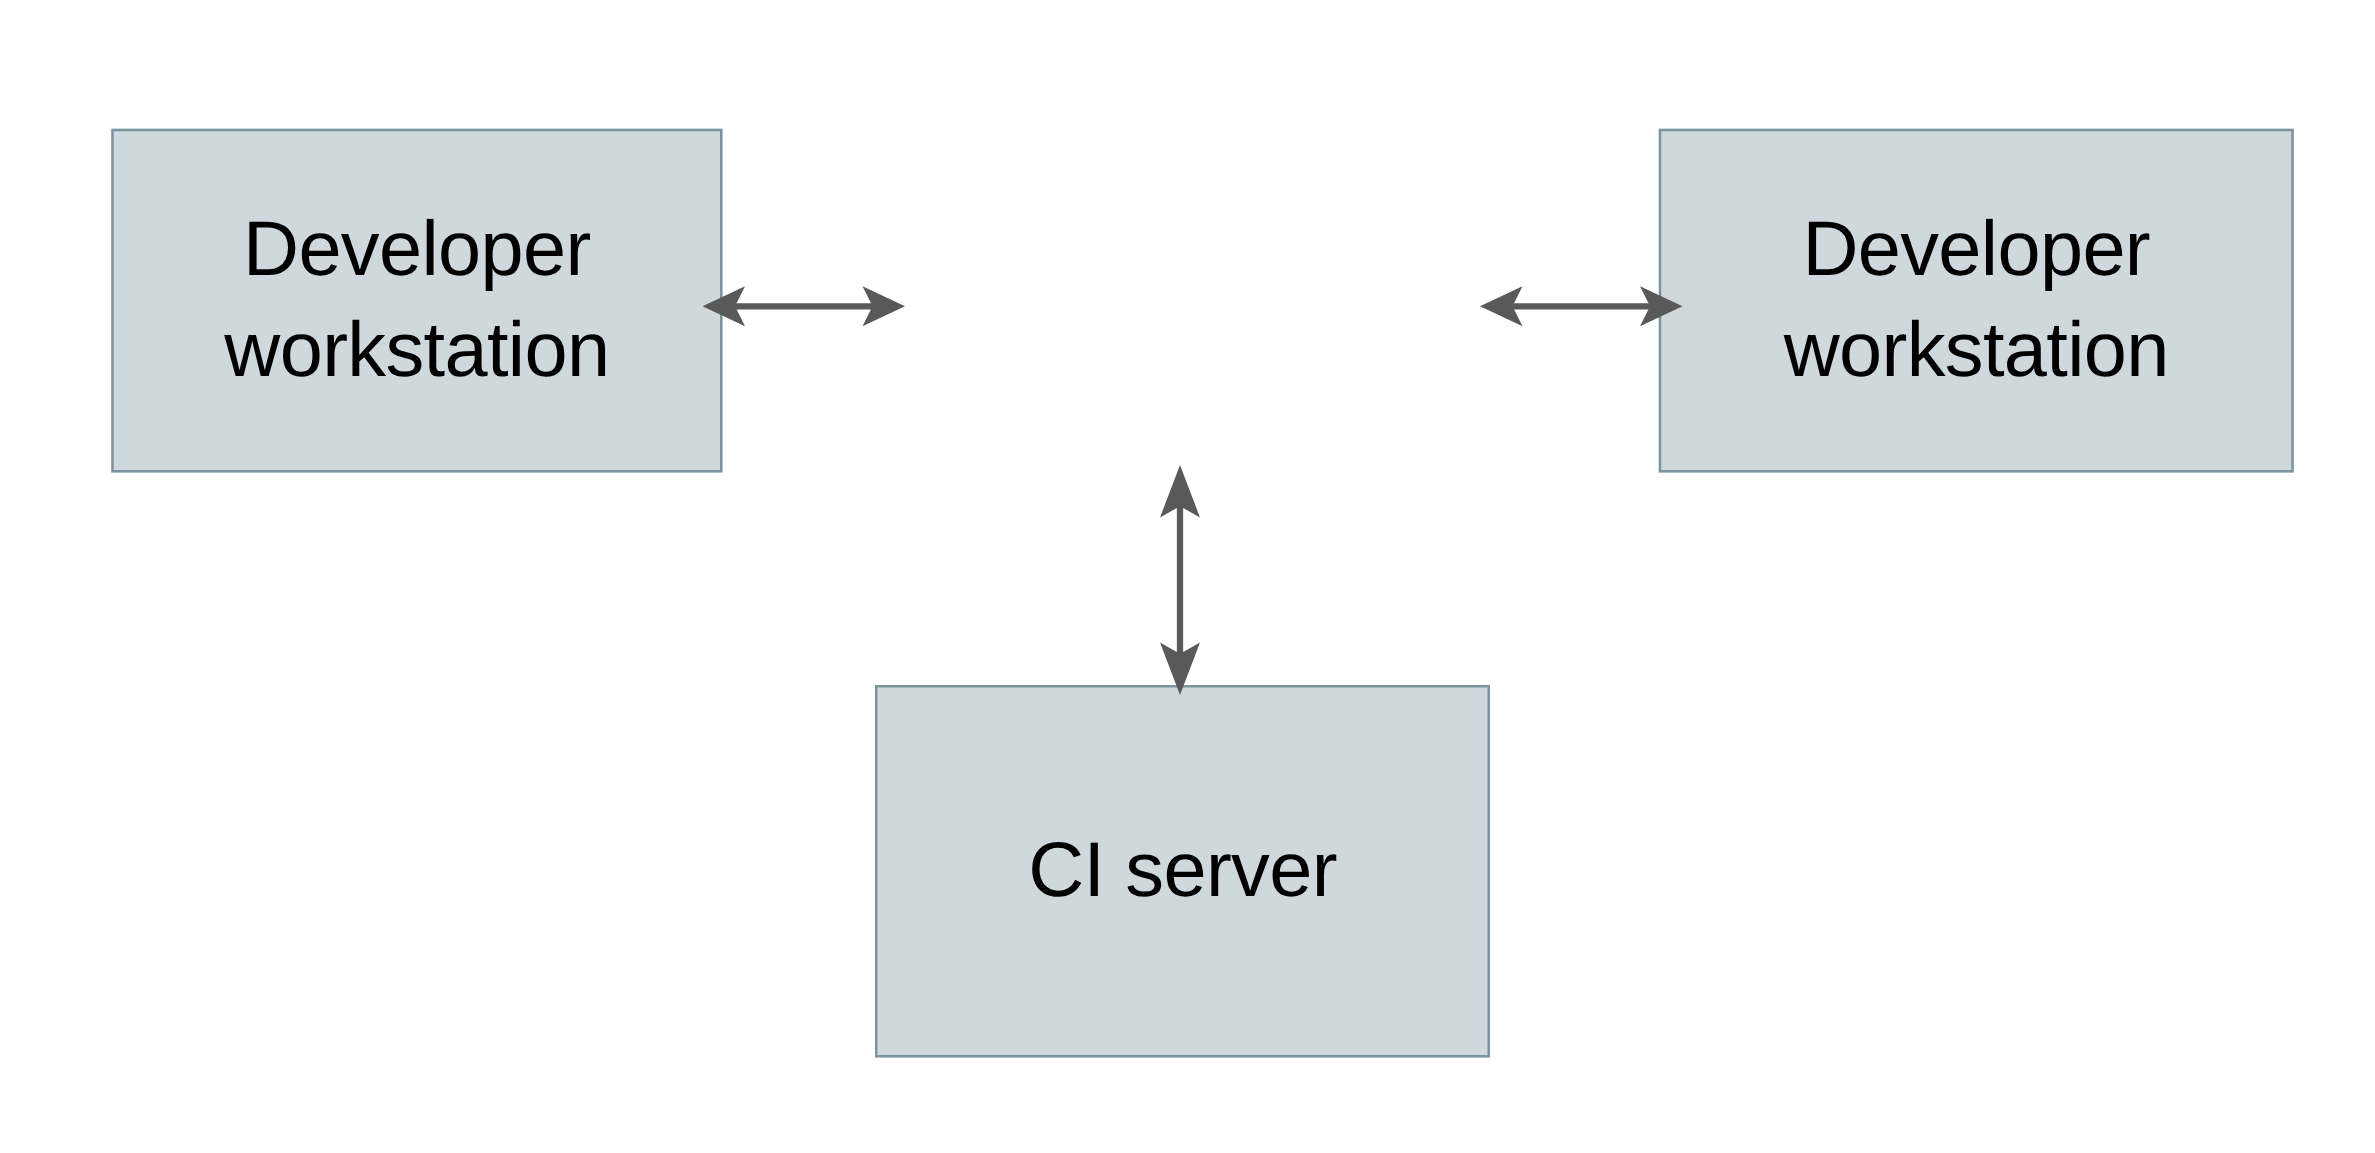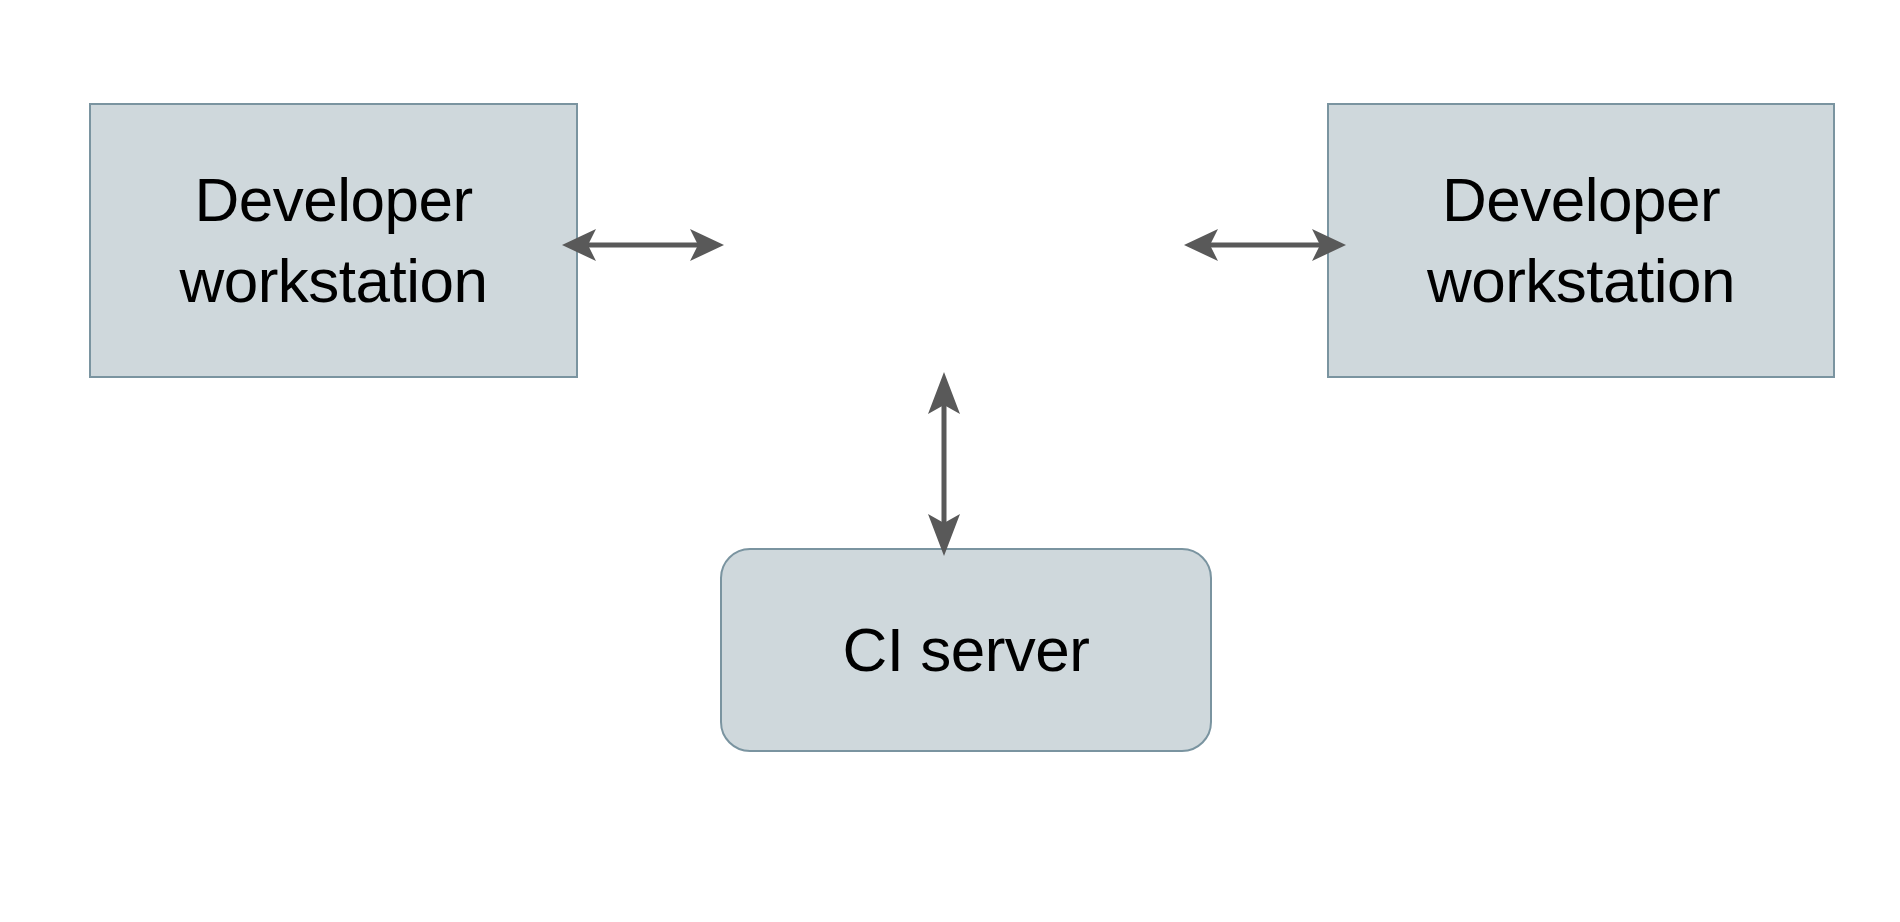--- a/index.html
+++ b/index.html
@@ -52,25 +52,24 @@
     width: 492px;
     height: 275px;
   }
   #node-dev-right {
     left: 1327px;
     top: 103px;
     width: 508px;
     height: 275px;
   }
   #node-ci-server {
-    left: 720px;
+    left: 700px;
     top: 548px;
     width: 492px;
-    height: 204px;
-    border-radius: 30px;
+    height: 298px;
   }
 
   
   .connector {
     position: absolute;
     overflow: visible;
   }
   #edge-left {
     left: 560px;
     top: 215px;

